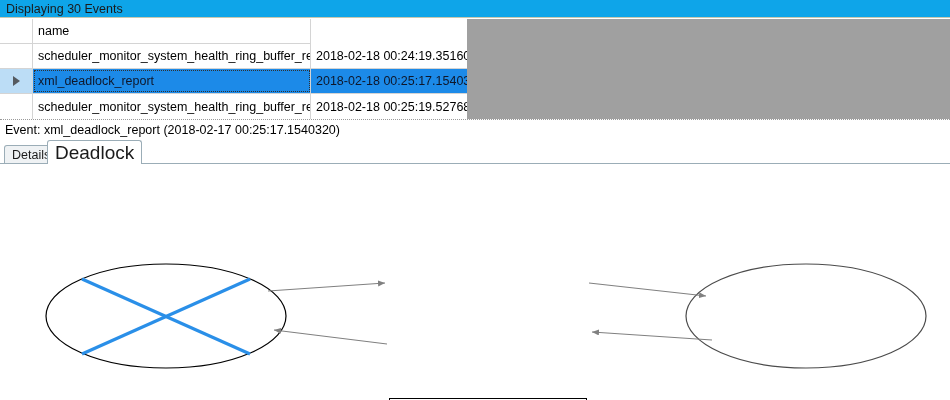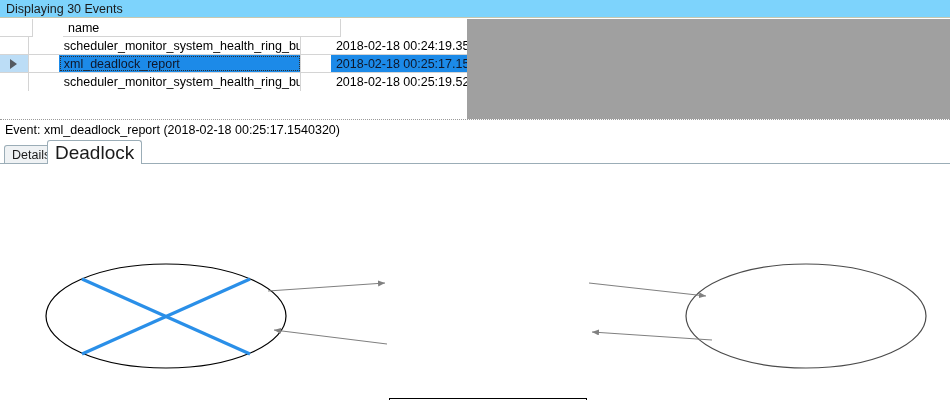--- a/index.html
+++ b/index.html
@@ -22,21 +22,21 @@
     box-sizing: border-box;
     background: #ffffff;
   }
 
   
   .banner {
     position: absolute;
     left: 0; top: 0;
     width: 950px;
     height: 18px;
-    background: #7dd3fc;
+    background: #0ea5e9;
     border-bottom: 1px solid #c8c8b0;
     box-sizing: border-box;
     display: flex;
     align-items: center;
     padding-left: 6px;
     font-size: 12.5px;
     color: #1a1a1a;
   }
 
   
@@ -51,24 +51,23 @@
   }
   .grid {
     width: 468px;
     height: 100px;
     background: #ffffff;
     border-right: 1px solid #a0a0a0;
     box-sizing: border-box;
   }
   .grow {
     display: flex;
-    height: 18px;
+    height: 25px;
     box-sizing: border-box;
     border-bottom: 1px solid #d4d4d4;
-    gap: 30px;
   }
   .grow:last-child { border-bottom: none; }
   .gcell {
     box-sizing: border-box;
     border-right: 1px solid #d4d4d4;
     display: flex;
     align-items: center;
     padding-left: 5px;
     font-size: 12.5px;
     white-space: nowrap;
@@ -215,21 +214,21 @@
       <div class="grow">
         <div class="gcell c-sel"></div>
         <div class="gcell c-name">scheduler_monitor_system_health_ring_buffer_recorded</div>
         <div class="gcell c-ts">2018-02-18 00:25:19.5276859</div>
       </div>
 
     </div>
   </div>
 
   <div class="event-hdr">
-    <span>Event: xml_deadlock_report (2018-02-18 00:25:17.1540320)</span>
+    <span>Event: xml_deadlock_report (2018-02-17 00:25:17.1540320)</span>
   </div>
 
   <div class="tabstrip">
     <div class="tab tab-details">
       <span>Details</span>
     </div>
     <div class="tab tab-deadlock">
       <span>Deadlock</span>
     </div>
   </div>

